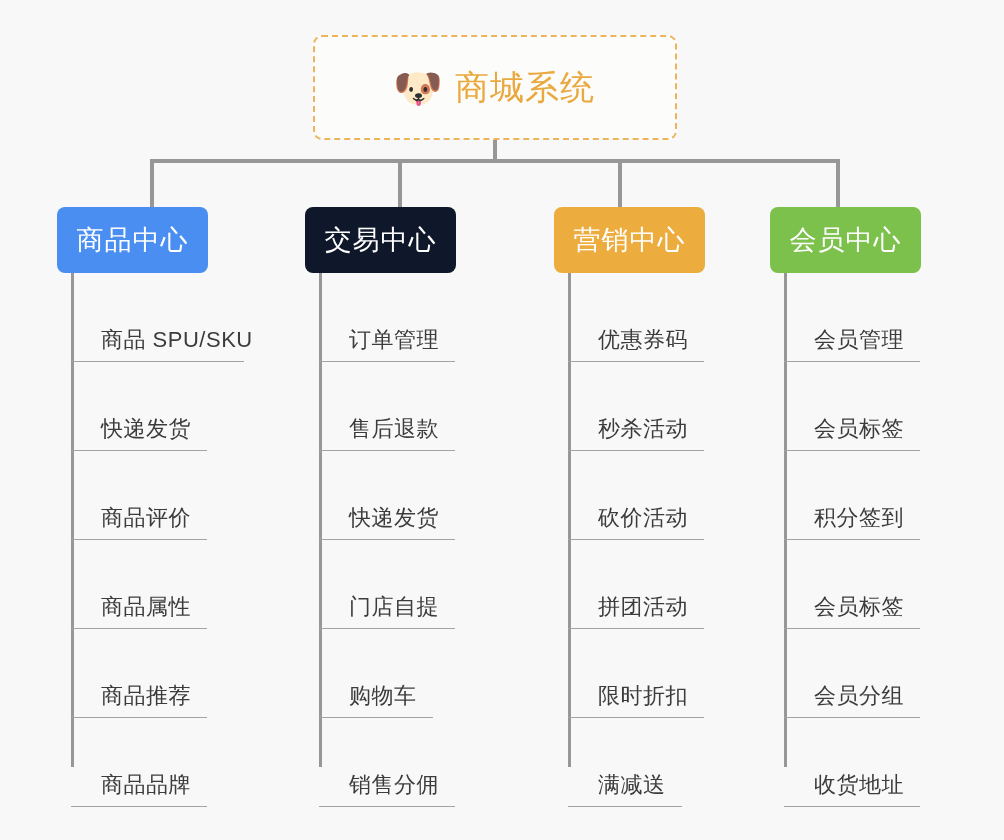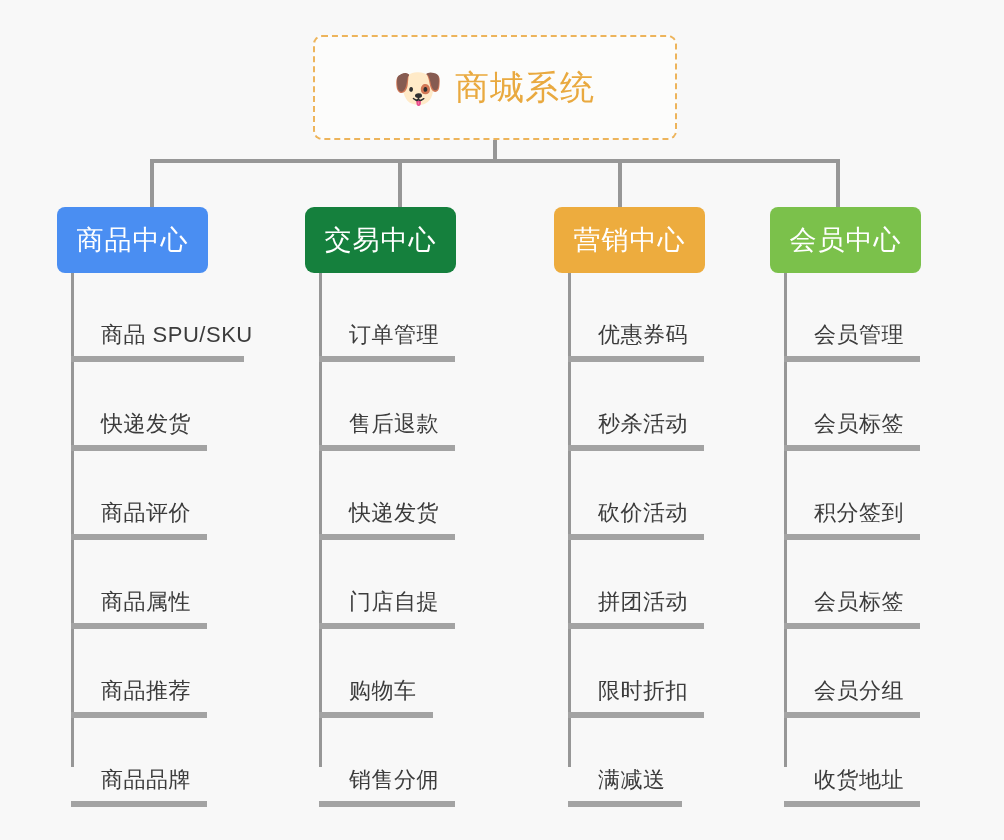--- a/index.html
+++ b/index.html
@@ -112,21 +112,21 @@
   }
   .leaf-row {
     position: relative;
     height: 89px;
     display: flex;
     align-items: flex-end;
   }
   .leaf-underline {
     position: relative;
     margin-left: 0;
-    border-bottom: 6px solid #a3a3a3;
+    border-bottom: 1px solid #a3a3a3;
     padding: 0 16px 6px 30px;
     min-width: 10px;
   }
   .leaf-label {
     font-size: 22px;
     color: #3C3C3C;
     white-space: nowrap;
     letter-spacing: 0.5px;
   }
 </style>
@@ -167,21 +167,21 @@
         </div>
         <div class="leaf-row">
           <div class="leaf-underline"><span class="leaf-label">商品推荐</span></div>
         </div>
         <div class="leaf-row">
           <div class="leaf-underline"><span class="leaf-label">商品品牌</span></div>
         </div>
       </div>
     </div>
   <div class="column" id="col-1" style="left:305px;">
-      <div class="cat-box" style="background: #15803d; border-radius: 9px;">
+      <div class="cat-box" style="background: #0f172a;">
         <span class="cat-label">交易中心</span>
       </div>
       <div class="leaf-group">
         <div class="leaf-spine"></div>
         <div class="leaf-row">
           <div class="leaf-underline"><span class="leaf-label">订单管理</span></div>
         </div>
         <div class="leaf-row">
           <div class="leaf-underline"><span class="leaf-label">售后退款</span></div>
         </div>

